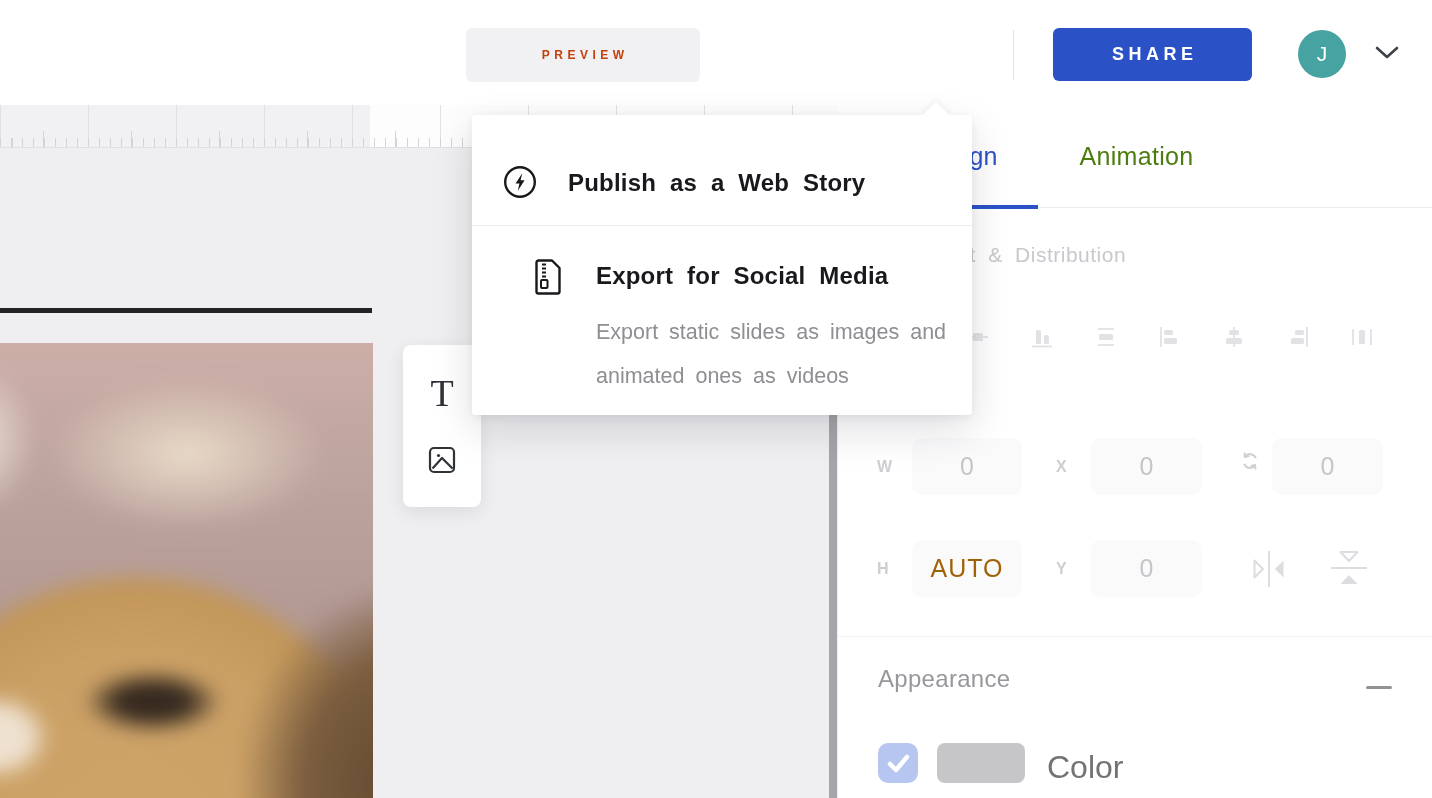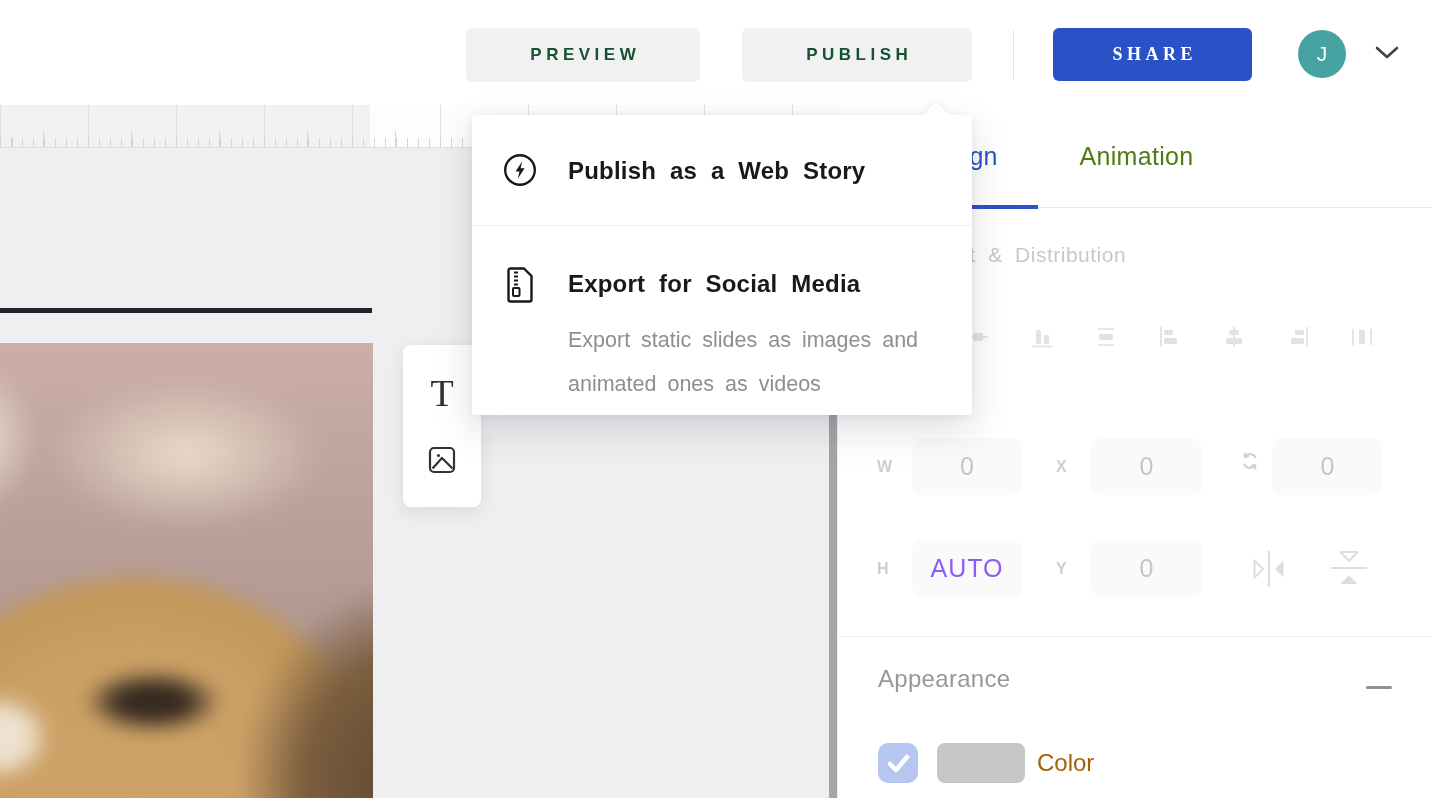--- a/index.html
+++ b/index.html
@@ -7,30 +7,30 @@
   body {
     position:relative; overflow:hidden; background:#ffffff;
     font-family:"Liberation Sans", sans-serif;
     -webkit-font-smoothing:antialiased;
   }
 
   
   .header { position:absolute; left:0; top:0; width:1432px; height:105px; background:#fff; z-index:20; }
   .btn-soft {
     position:absolute; top:28px; height:54px; border:none; border-radius:6px;
-    background:#f1f1f3; color:#14532d; font-family:"Liberation Sans",sans-serif;
-    font-size:17px; font-weight:700; letter-spacing:4.5px; text-indent:4.5px;
+    background:#f1f1f3; color:#c2410c; font-family:"Liberation Sans",sans-serif;
+    font-size:12px; font-weight:700; letter-spacing:4.5px; text-indent:4.5px;
     display:flex; align-items:center; justify-content:center; cursor:pointer;
   }
   .btn-preview { left:466px; width:234px; }
   .btn-publish { left:742px; width:230px; }
   .header-divider { position:absolute; left:1013px; top:30px; width:1px; height:50px; background:#e5e5e8; }
   .btn-share {
     position:absolute; left:1053px; top:28px; width:199px; height:53px; border:none; border-radius:6px;
-    background:#2a52c6; color:#ffffff; font-family:Liberation Serif, serif;
+    background:#2a52c6; color:#ffffff; font-family:Liberation Sans, sans-serif;
     font-size:18px; font-weight:700; letter-spacing:4.5px; text-indent:4.5px;
     display:flex; align-items:center; justify-content:center; cursor:pointer;
   }
   .avatar {
     position:absolute; left:1298px; top:30px; width:48px; height:48px; border-radius:50%;
     background:#47a2a2; color:#fff; font-size:21px; font-weight:400;
     display:flex; align-items:center; justify-content:center; cursor:pointer;
   }
   .account-chevron { position:absolute; left:1372px; top:44px; width:30px; height:18px; cursor:pointer; }
 
@@ -85,65 +85,64 @@
   .align-title { top:138px; }
 
   .align-icons { position:absolute; left:64px; top:220px; display:flex; }
   .align-icon { width:24px; height:24px; margin-right:40px; cursor:pointer; }
 
   .t-label { position:absolute; width:30px; font-size:16px; font-weight:700; color:#cdced2; text-align:left; }
   .t-input {
     position:absolute; height:57px; border:none; border-radius:10px; background:#fafafb;
     text-align:center; font-family:"Liberation Sans",sans-serif; font-size:25px; color:#c5c5c9; outline:none;
   }
-  .t-input.auto { color:#8b5cf6; letter-spacing:1px; }
+  .t-input.auto { color:#a16207; letter-spacing:1px; }
   .rotate-icon { position:absolute; left:400px; top:344px; width:24px; height:24px; }
   .flip-btn { position:absolute; border:none; background:transparent; cursor:pointer; padding:0; }
   .flip-h { left:408px; top:440px; width:46px; height:48px; }
   .flip-v { left:488px; top:438px; width:46px; height:50px; }
 
   .appearance-divider { position:absolute; left:0; top:531px; width:594px; height:1px; background:#f0f0f3; }
   .appearance-title { position:absolute; left:40px; top:560px; font-size:24px; color:#97979c; letter-spacing:.3px; }
   .collapse-btn { position:absolute; right:40px; top:571px; width:26px; height:22px; border:none; background:transparent; cursor:pointer; }
   .collapse-btn span { display:block; width:26px; height:3px; border-radius:2px; background:#919196; }
 
   .color-checkbox { position:absolute; left:40px; top:638px; width:40px; height:40px; border-radius:10px;
                     background:#b7c6f1; display:flex; align-items:center; justify-content:center; cursor:pointer; }
   .color-swatch { position:absolute; left:99px; top:638px; width:88px; height:40px; border-radius:8px; background:#c6c6c8; cursor:pointer; }
-  .color-label { position:absolute; left:199px; top:644px; font-size:24px; color:#a16207; }
+  .color-label { position:absolute; left:209px; top:644px; font-size:32px; color:#737373; }
 
   
   .publish-menu {
     position:absolute; left:472px; top:115px; width:500px; height:300px; background:#fff;
     border-radius:3px; box-shadow:0 14px 40px rgba(20,20,40,.14), 0 2px 8px rgba(20,20,40,.06); z-index:50;
   }
   .publish-menu .caret {
     position:absolute; left:454px; top:-9px; width:20px; height:20px; background:#fff; transform:rotate(45deg);
     box-shadow:-3px -3px 6px rgba(20,20,40,.04);
   }
   .menu-item { position:absolute; left:0; width:100%; cursor:pointer; }
-  .menu-item-1 { top:0; height:110px; }
-  .menu-item-2 { top:116px; height:189px; }
+  .menu-item-1 { top:12px; height:110px; }
+  .menu-item-2 { top:108px; height:189px;margin-left:28px; }
   .menu-sep { position:absolute; left:0; top:110px; width:100%; height:1px; background:#ededf0; }
   .menu-icon-1 { position:absolute; left:31px; top:38px; width:34px; height:34px; }
   .menu-icon-2 { position:absolute; left:31px; top:35px; width:34px; height:38px; }
   .menu-title { position:absolute; left:96px; font-size:24px; font-weight:700; color:#17191c; word-spacing:7px; letter-spacing:.2px; }
   .menu-title-1 { top:42px; }
   .menu-title-2 { top:39px; }
   .menu-desc { position:absolute; left:96px; top:87px; width:360px; font-size:21.5px; color:#8e8e93;
                line-height:44px; word-spacing:5px; }
 
   svg { display:block; }
 </style>
 </head>
 <body>
 
 <div class="header">
   <button class="btn-soft btn-preview">PREVIEW</button>
-  <button class="btn-soft btn-publish">PUBLISH</button>
   <div class="header-divider"></div>
   <button class="btn-share">SHARE</button>
   <div class="avatar">J</div>
   <div class="account-chevron">
     <svg viewBox="0 0 30 18" width="30" height="18">
         <polyline points="5,4 15,13 25,4" fill="none" stroke="#3f4347" stroke-width="2.6" stroke-linecap="round" stroke-linejoin="round"></polyline>
       </svg>
   </div>
 </div>
 

